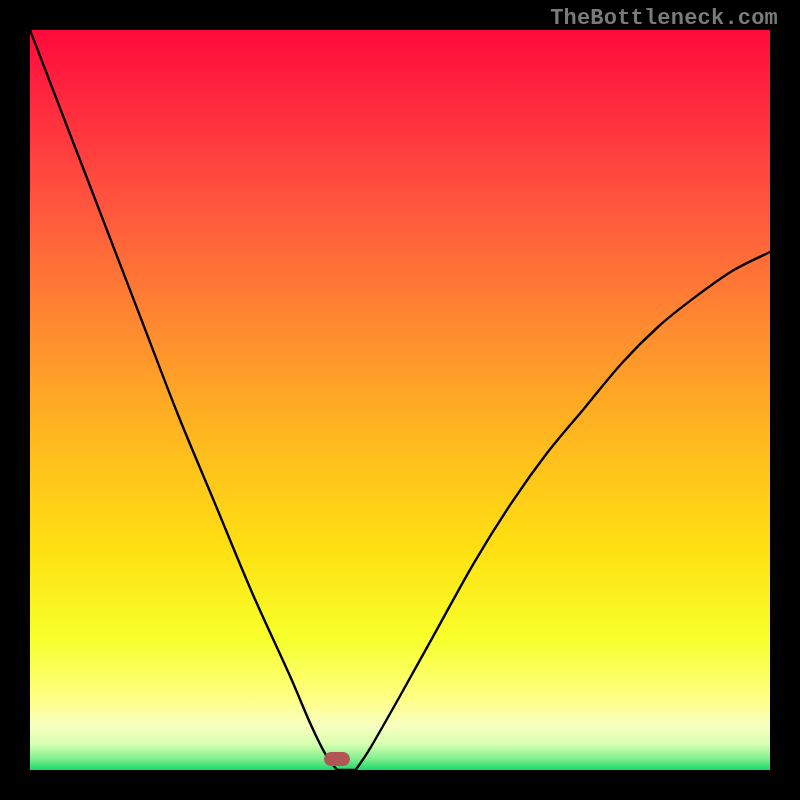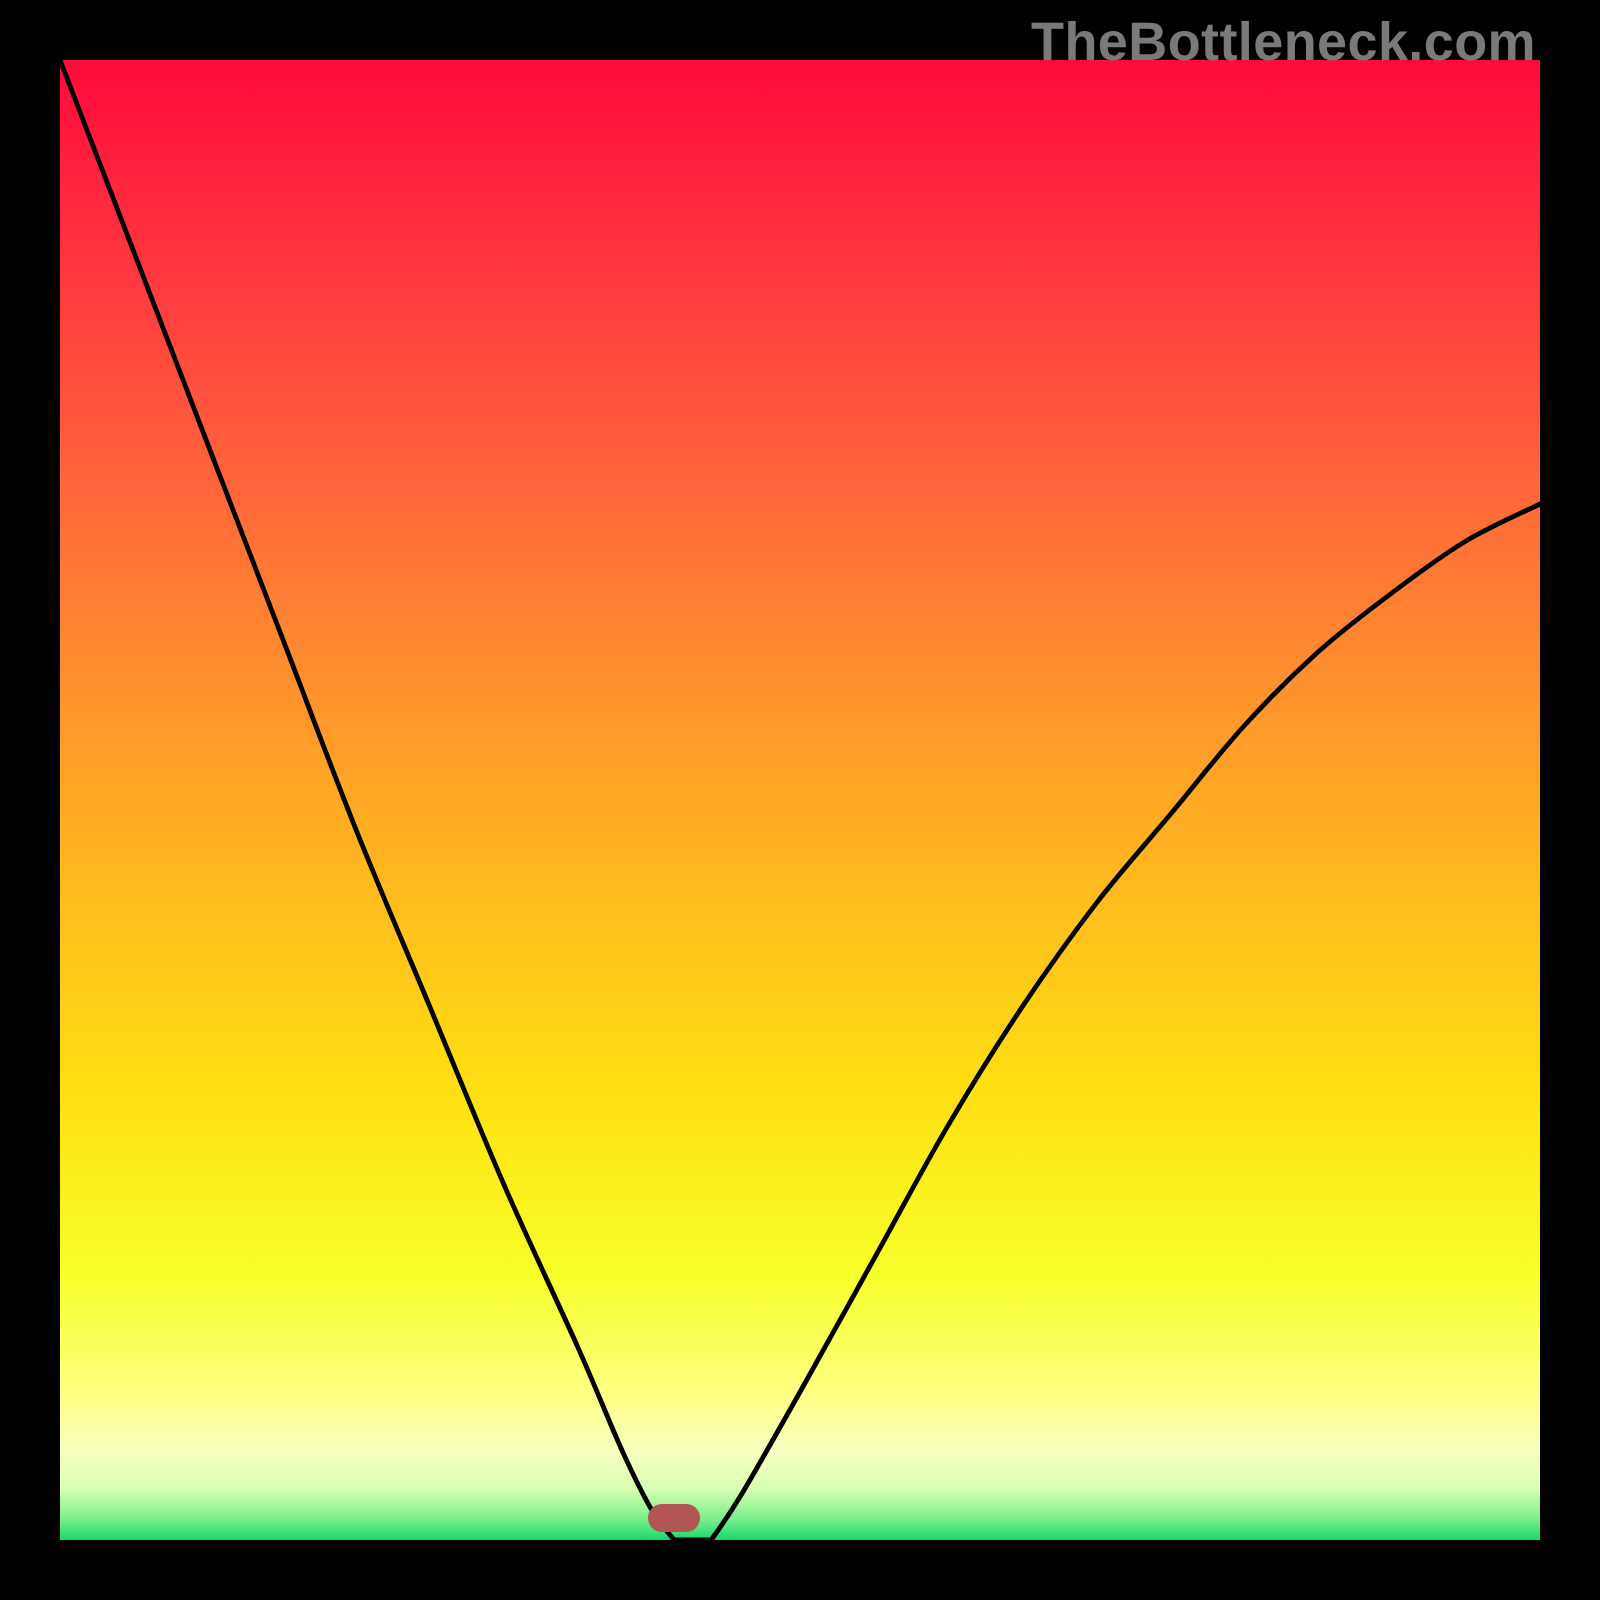--- a/index.html
+++ b/index.html
@@ -29,23 +29,23 @@
   .plot-bg {
     position: absolute;
     left: 0;
     top: 0;
     width: 100%;
     height: 100%;
   }
   .watermark {
     position: absolute;
     top: 6px;
-    right: 32px;
-    font-family: Liberation Sans, sans-serif;
-    font-size: 27px;
+    right: 22px;
+    font-family: Liberation Mono, monospace;
+    font-size: 22px;
     font-weight: bold;
     color: #7a7a7a;
     letter-spacing: 0.2px;
   }
   .curve-svg {
     position: absolute;
     left: 0;
     top: 0;
     width: 100%;
     height: 100%;

